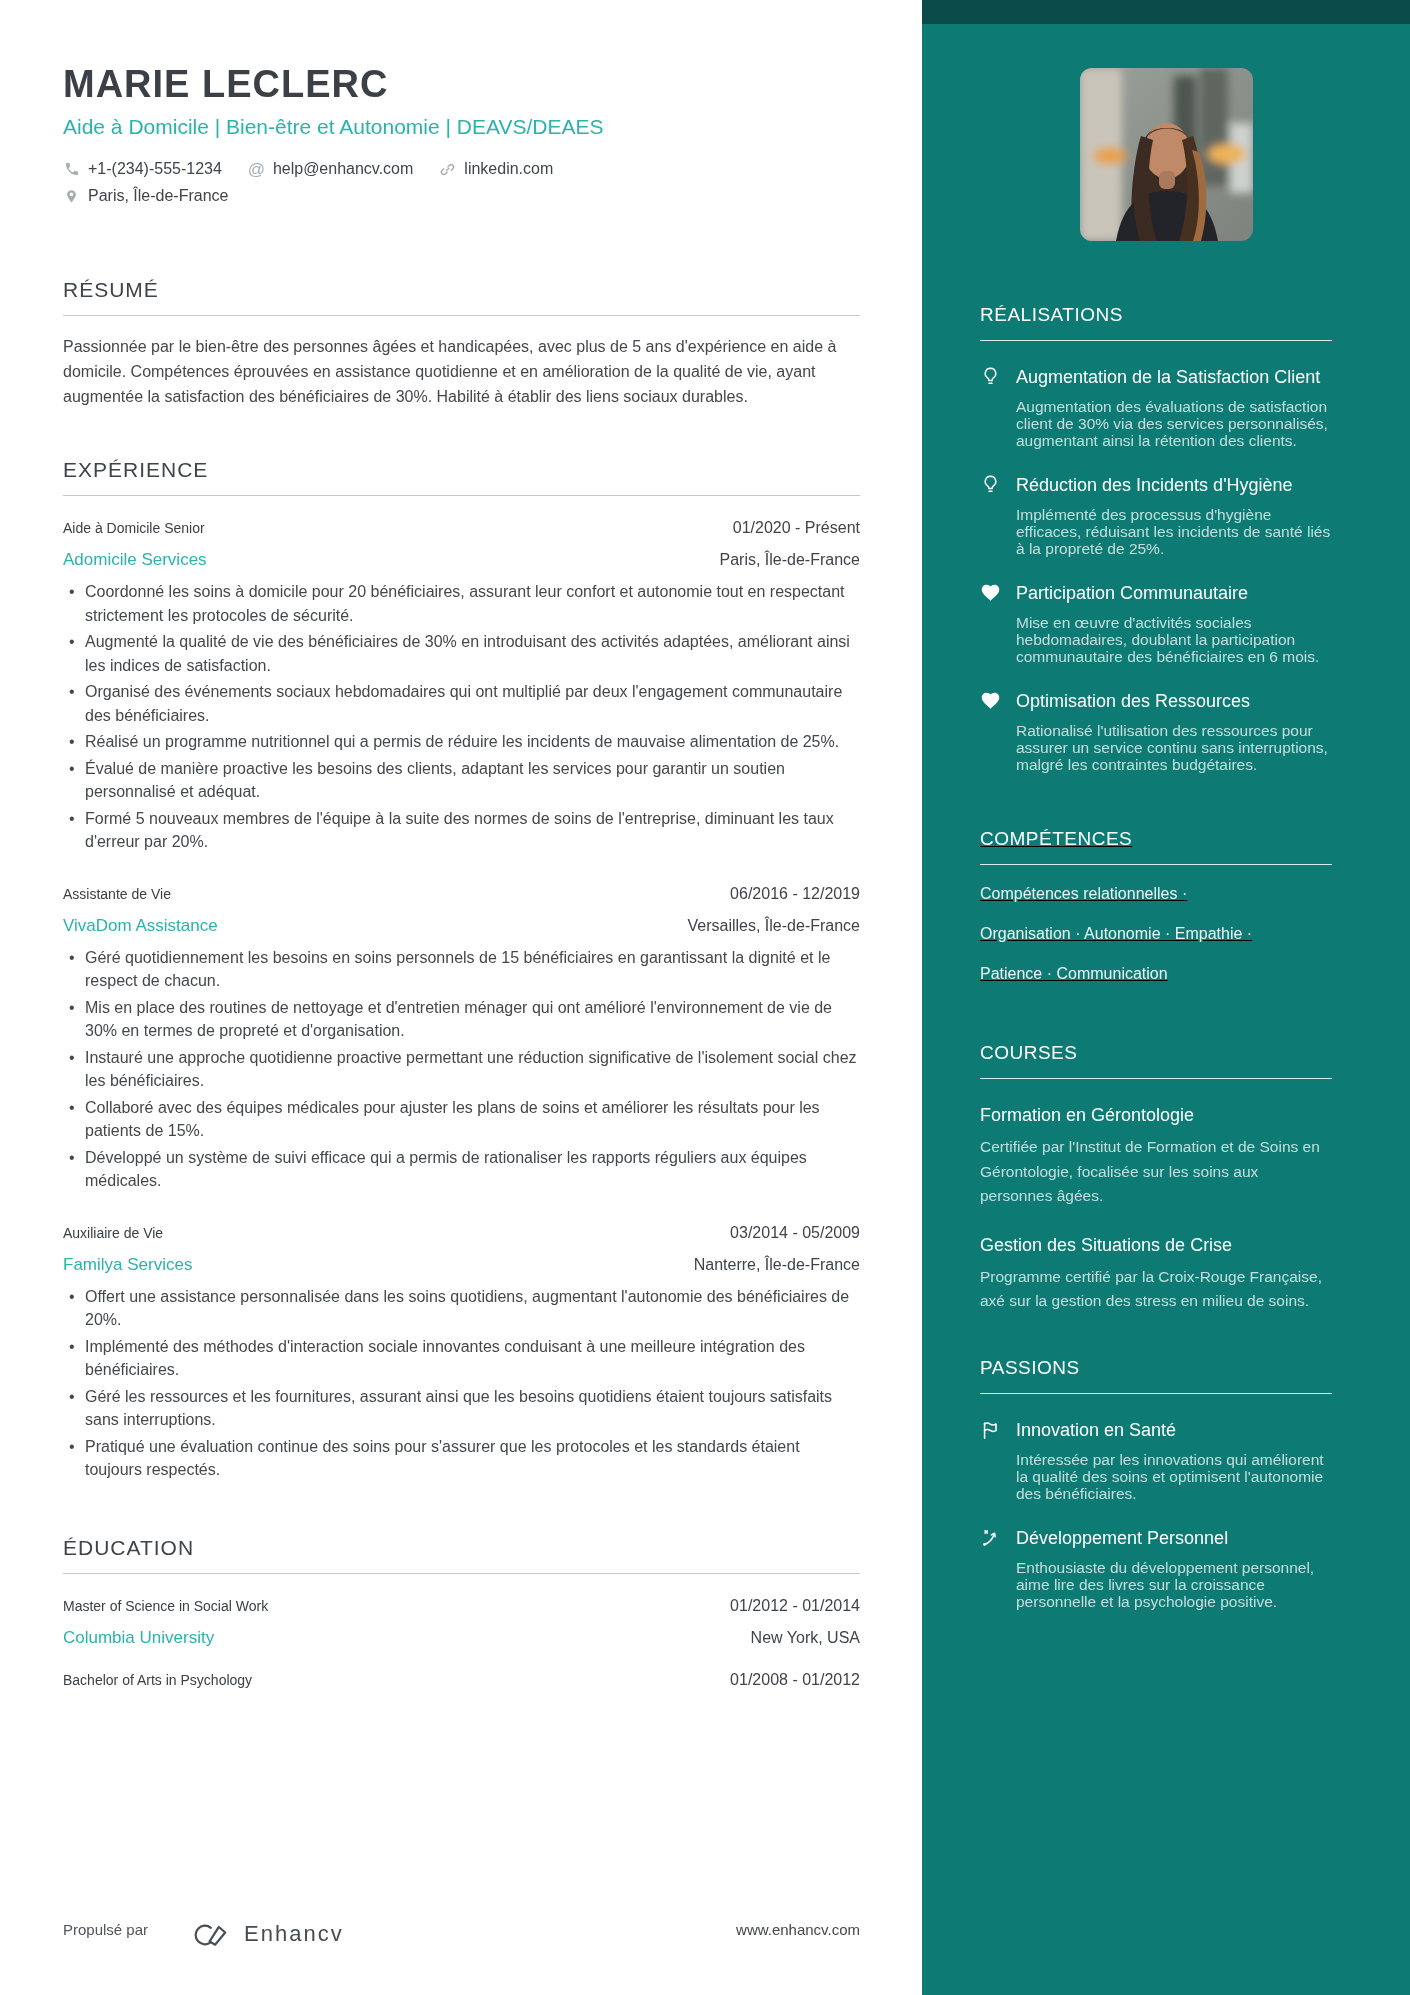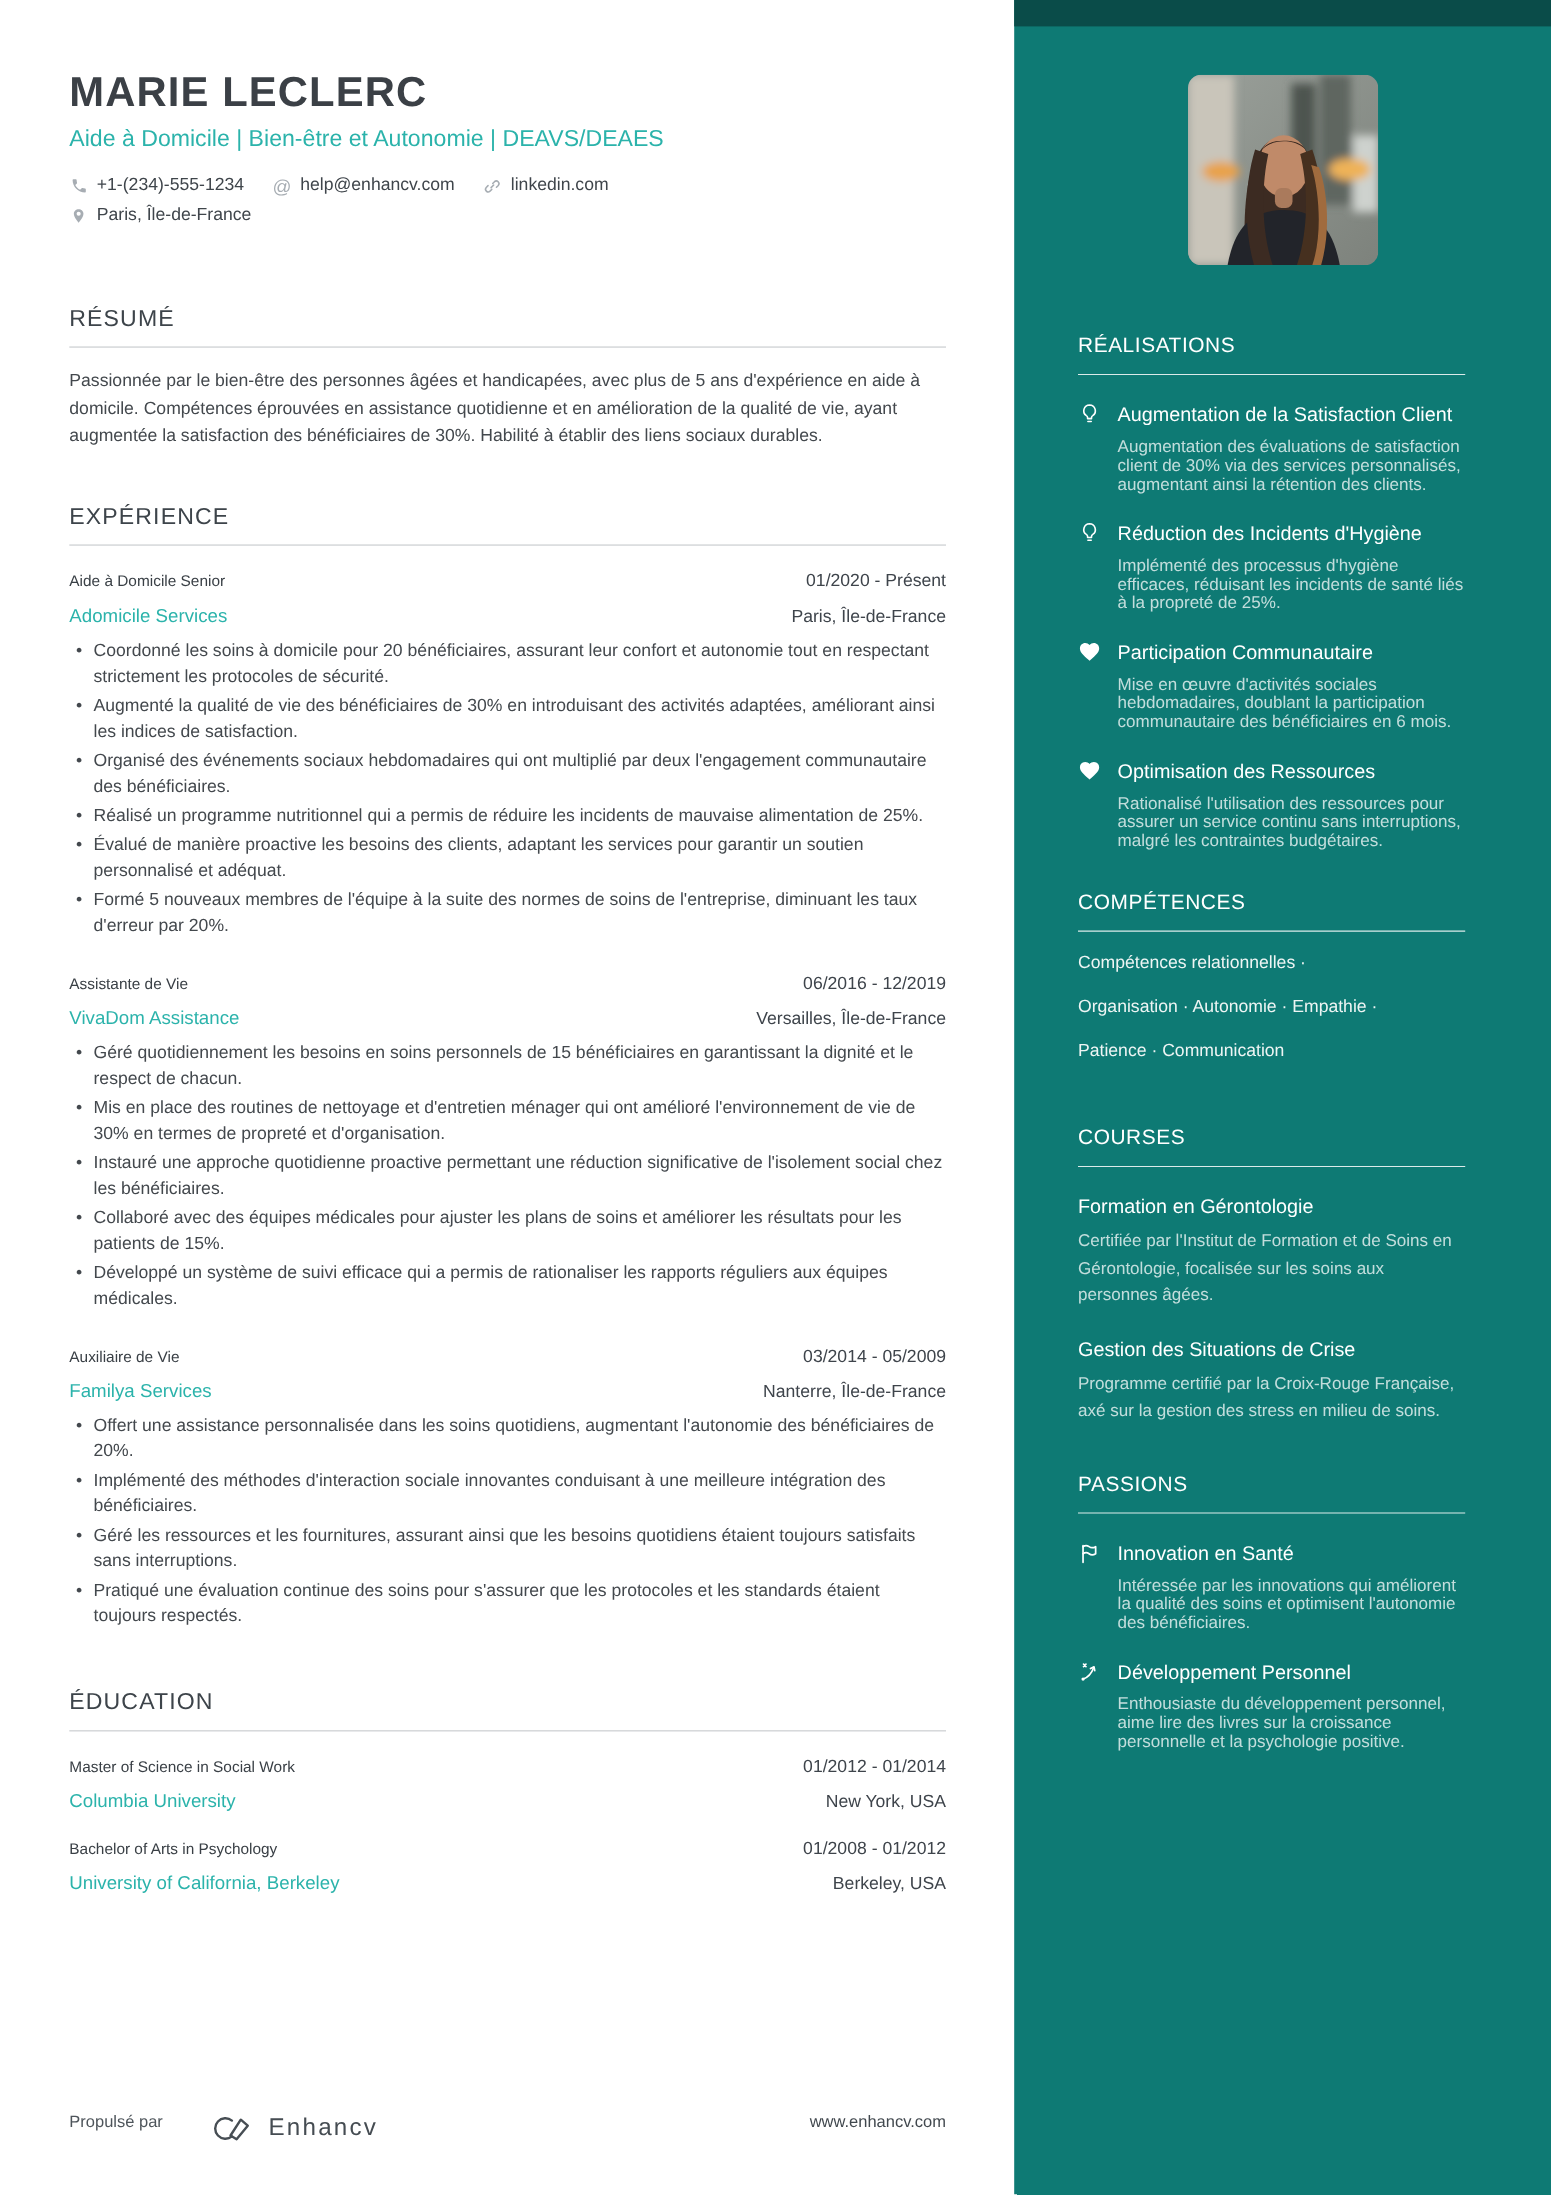--- a/index.html
+++ b/index.html
@@ -47,21 +47,21 @@
   .powered-by { font-size:15px; color:#4e555b; }
   .brand-logo { margin:0 12px 0 40px; display:inline-flex; }
   .brand-name { font-size:22px; letter-spacing:2px; color:#454c52; }
   .footer-site { margin-left:auto; font-size:15px; color:#41484e; text-decoration:none; }
   
   .sidebar { width:488px; height:100%; background:#0e7a74; display:flex; flex-direction:column; }
   .top-band { height:24px; background:#0a4c49; flex:none; }
   .photo-wrap { margin:44px auto 0; width:173px; height:173px; border-radius:12px; overflow:hidden; flex:none; }
   .sb-section { padding:0 78px 0 58px; }
   .sb-achievements { margin-top:62px; }
-  .sb-skills { margin-top:36px; }
+  .sb-skills { margin-top:54px;text-decoration:underline; }
   .sb-courses { margin-top:56px; }
   .sb-passions { margin-top:42px; }
   .sb-heading { font-size:19px; line-height:24px; font-weight:500; letter-spacing:0.5px; color:#ffffff; }
   .sb-divider { border:none; border-top:1px solid rgba(255,255,255,0.85); margin:13px 0 0 0; }
   .sb-item { display:flex; margin-top:24px; }
   .sb-item-icon { width:36px; flex:none; padding-top:1px; }
   .sb-item-body { flex:1; }
   .sb-item-title { font-size:18px; line-height:24px; font-weight:500; color:#ffffff; }
   .sb-item-text { margin-top:9px; font-size:15.5px; line-height:17px; color:rgba(255,255,255,0.75); }
   .skill-line { margin-top:17px; font-size:16px; line-height:23px; color:#eef5f4; }
@@ -191,24 +191,20 @@
       <div class="entry-sub">
         <span class="entry-company">Columbia University</span>
         <span class="entry-location">New York, USA</span>
       </div>
     </div>
 
     <div class="edu-entry">
       <div class="entry-head">
         <span class="entry-title">Bachelor of Arts in Psychology</span>
         <span class="entry-dates">01/2008 - 01/2012</span>
-      </div>
-      <div class="entry-sub">
-        <span class="entry-company">University of California, Berkeley</span>
-        <span class="entry-location">Berkeley, USA</span>
       </div>
     </div>
   </div>
 
   <div class="footer">
     <span class="powered-by">Propulsé par</span>
     <span class="brand-logo">
       <svg width="44" height="28" viewBox="0 0 52 30" fill="none" stroke="#474e54" stroke-width="2.6" stroke-linecap="round" stroke-linejoin="round">
         <path d="M27 6.5 A 11 11 0 1 0 27 23.5"></path>
         <path d="M25.5 22.5 L36.5 5.5 L44 12 L32 26.5 L25.5 22.5 Z"></path>

